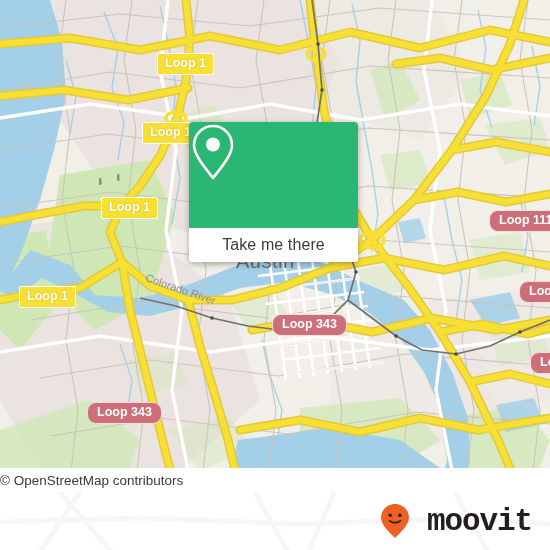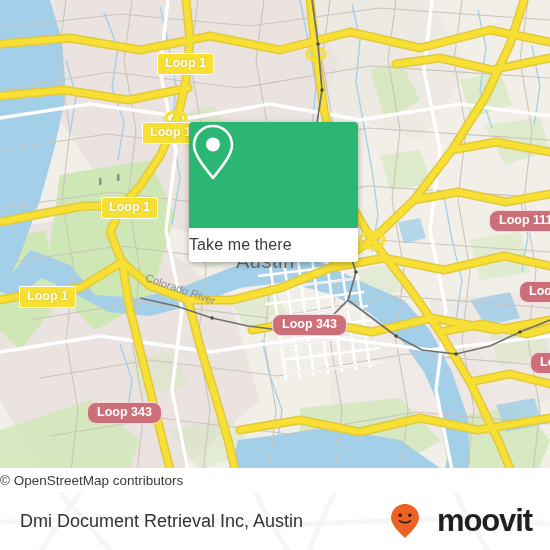--- a/index.html
+++ b/index.html
@@ -25,21 +25,21 @@
     border-radius:4px;overflow:hidden;
     box-shadow:0 2px 6px rgba(0,0,0,.30);
     background:#ffffff;
   }
   .popup-top{
     height:106px;background:#2bb673;
     display:flex;align-items:center;justify-content:center;
   }
   .popup-bottom{
     height:34px;background:#ffffff;
-    display:flex;align-items:center;
+    display:flex;align-items:center;justify-content:center;
   }
   .popup-bottom span{
     font-size:16px;color:#3b3b3b;letter-spacing:.1px;
   }
 
   
   .attrib{
     position:absolute;left:0;top:468px;width:550px;height:24px;
     background:#ffffff;
     display:flex;align-items:center;
@@ -54,21 +54,21 @@
     background:#ffffff;overflow:hidden;
   }
   .footer-watermark{position:absolute;left:0;top:-60px;opacity:.30;}
   .footer-title{
     position:absolute;left:20px;top:0;height:58px;
     display:flex;align-items:center;
     font-size:18px;color:#333333;
   }
   .logo{
     position:absolute;right:18px;top:0;height:58px;
-    display:flex;align-items:center;gap:17px;
+    display:flex;align-items:center;gap:17px;font-family:Liberation Mono, monospace;
   }
   .logo-text{
     font-size:31px;color:#231f20;letter-spacing:-1.1px;
     font-weight:bold;
   }
 
   
   .shield{
     position:absolute;
     font-size:12.5px;font-weight:bold;color:#ffffff;
@@ -326,21 +326,20 @@
         <path d="M20,0 L60,60 L120,130 L170,180"></path>
         <path d="M120,0 L80,60 L40,120 L10,180"></path>
         <path d="M230,0 L260,70 L300,140 L330,180"></path>
         <path d="M360,0 L330,70 L300,140 L280,180"></path>
         <path d="M430,0 L460,70 L500,140 L530,180"></path>
         <path d="M0,90 L140,86 L300,92 L460,86 L550,92"></path>
         <path d="M0,140 L140,136 L300,142 L460,136 L550,142"></path>
       </g>
     </svg>
 
-    <div class="footer-title">Dmi Document Retrieval Inc, Austin</div>
 
     <div class="logo">
       <svg width="30" height="36" viewBox="0 0 30 36">
         <path d="M15 1 C7.3 1 1 7.2 1 14.6 C1 22.4 10.5 30.5 15 35 C19.5 30.5 29 22.4 29 14.6 C29 7.2 22.7 1 15 1 Z" fill="#ee6123"></path>
         <circle cx="10.2" cy="12.2" r="1.7" fill="#231f20"></circle>
         <circle cx="19.8" cy="12.2" r="1.7" fill="#231f20"></circle>
         <path d="M9.6 17.6 C11.4 20.4 18.6 20.4 20.4 17.6" fill="none" stroke="#231f20" stroke-width="1.7" stroke-linecap="round"></path>
       </svg>
       <span class="logo-text">moovit</span>
     </div>

